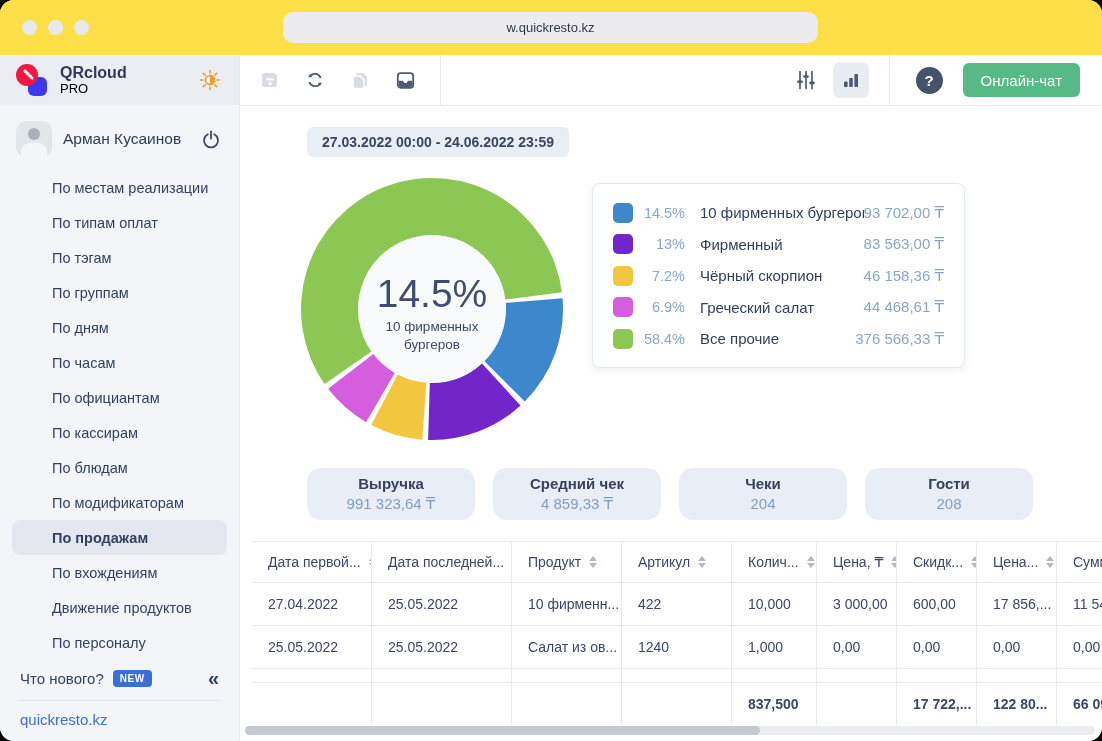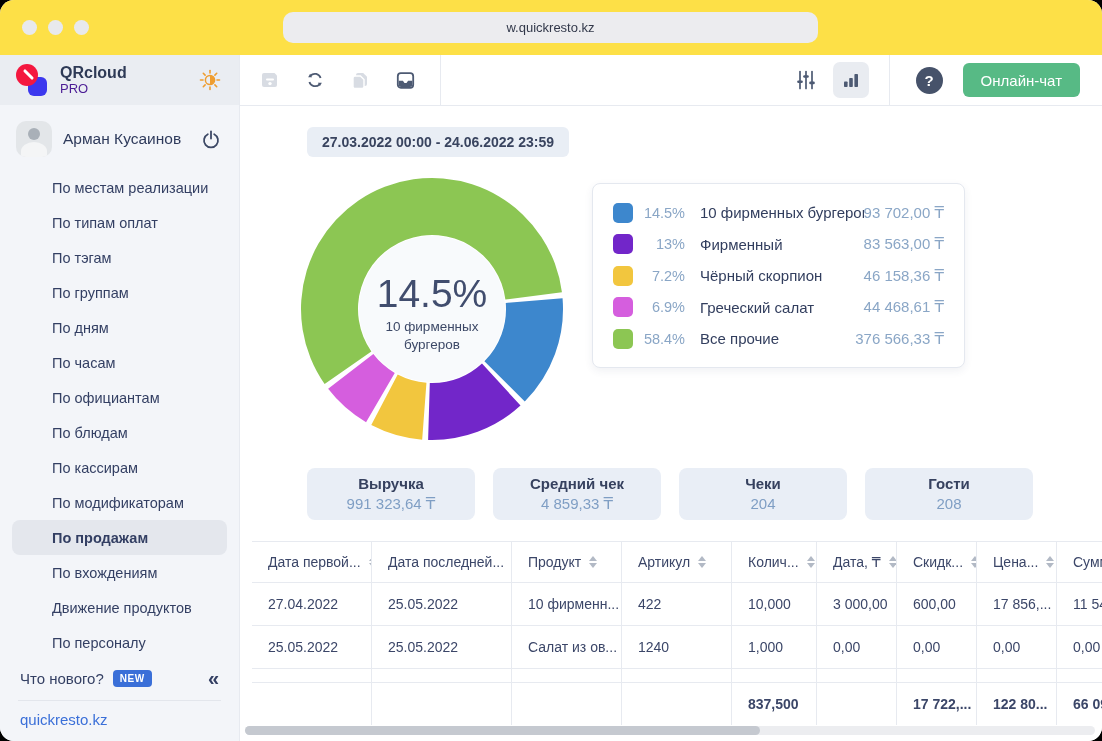--- a/index.html
+++ b/index.html
@@ -16,21 +16,21 @@
   
   .app{display:flex;height:686px;}
   .sidebar{width:240px;min-width:240px;background:#f3f5f9;border-right:1px solid #e7eaf0;display:flex;flex-direction:column;box-sizing:border-box;}
   .brand{height:50px;min-height:50px;background:#eaedf2;display:flex;align-items:center;padding:0 18px 0 16px;gap:13px;}
   .logo{width:31px;height:32px;position:relative;flex:none;}
   .logo .sq{position:absolute;right:0;bottom:0;width:19px;height:19px;background:#3c38ee;border-radius:6px;}
   .logo .ci{position:absolute;left:0;top:0;width:22px;height:22px;background:#f4173f;border-radius:50%;}
   .logo .pin{position:absolute;left:6px;top:9px;width:13px;height:3px;background:#fff;border-radius:2px;transform:rotate(45deg);}
   .brand-text{line-height:1.1;}
   .brand-name{font-weight:bold;font-size:16px;color:#2e3a56;}
-  .brand-tier{font-size:13px;color:#4c1d95;}
+  .brand-tier{font-size:13px;color:#000000;}
   .sun{margin-left:auto;}
 
   .user-row{display:flex;align-items:center;padding:12px 18px 0 16px;gap:11px;height:44px;}
   .avatar{width:36px;height:36px;border-radius:10px;background:#e3e6e9;position:relative;overflow:hidden;flex:none;}
   .avatar::before{content:"";position:absolute;left:12px;top:7px;width:12px;height:12px;border-radius:50%;background:#a9b0b8;}
   .avatar::after{content:"";position:absolute;left:5px;top:21px;width:26px;height:18px;border-radius:50% 50% 0 0;background:#f4f5f6;}
   .user-name{font-size:15.5px;color:#2f3b5c;}
   .power{margin-left:auto;display:flex;}
 
   .nav{flex:1;padding:9px 12px 0;overflow:hidden;}
@@ -69,21 +69,21 @@
   .legend{position:absolute;left:352px;top:77px;width:373px;height:185px;box-sizing:border-box;background:#fff;
     border:1px solid #e4e8ef;border-radius:8px;box-shadow:0 3px 8px rgba(40,60,100,.07);
     padding:17px 20px;display:flex;flex-direction:column;justify-content:space-between;}
   .legend-row{display:flex;align-items:center;height:23px;}
   .swatch{width:20px;height:20px;border-radius:5px;flex:none;}
   .pct{width:52px;text-align:right;font-size:14.5px;color:#8aa6c6;margin-right:15px;flex:none;}
   .lname{flex:1;font-size:15px;color:#323e5e;white-space:nowrap;overflow:hidden;}
   .amt{font-size:15px;color:#8aa6c6;white-space:nowrap;}
 
   .cards{position:absolute;left:67px;top:362px;display:flex;gap:18px;}
-  .card{width:168px;height:52px;box-sizing:border-box;background:#e9eef6;border-radius:8px;text-align:center;padding-top:7px;}
+  .card{width:168px;height:52px;box-sizing:border-box;background:#e9eef6;border-radius:14px;text-align:center;padding-top:7px;}
   .card-title{font-size:15px;font-weight:bold;color:#36415f;}
   .card-value{font-size:15px;color:#7f9ec4;margin-top:3px;}
 
   
   .table{position:absolute;left:12px;top:435px;width:862px;border-top:1px solid #e7eaf0;color:#3b4668;}
   .tr{display:flex;border-bottom:1px solid #e7eaf0;}
   .th,.td{box-sizing:border-box;padding:0 8px 0 16px;display:flex;align-items:center;border-right:1px solid #e7eaf0;
     white-space:nowrap;overflow:hidden;flex:none;}
   .th:last-child,.td:last-child{border-right:none;}
   .th{height:40px;font-size:14px;}
@@ -158,22 +158,22 @@
       </div>
 
       <div class="nav">
           <div class="nav-item">По местам реализации</div>
           <div class="nav-item">По типам оплат</div>
           <div class="nav-item">По тэгам</div>
           <div class="nav-item">По группам</div>
           <div class="nav-item">По дням</div>
           <div class="nav-item">По часам</div>
           <div class="nav-item">По официантам</div>
+          <div class="nav-item">По кассирам</div>
           <div class="nav-item">По блюдам</div>
-          <div class="nav-item">По кассирам</div>
           <div class="nav-item">По модификаторам</div>
           <div class="nav-item selected">По продажам</div>
           <div class="nav-item">По вхождениям</div>
           <div class="nav-item">Движение продуктов</div>
           <div class="nav-item">По персоналу</div>
           <div class="nav-item">По столам</div>
         </div>
 
       <div class="side-foot">
         <div class="whats-new">
@@ -349,21 +349,21 @@
                 </span>
               </div>
               <div class="th" style="width: 85px;">
                 <span>Колич...</span>
                 <span class="sort">
                   <i class="up"></i>
                   <i class="down"></i>
                 </span>
               </div>
               <div class="th" style="width: 80px;">
-                <span>Дата, ₸</span>
+                <span>Цена, ₸</span>
                 <span class="sort">
                   <i class="up"></i>
                   <i class="down"></i>
                 </span>
               </div>
               <div class="th" style="width: 80px;">
                 <span>Скидк...</span>
                 <span class="sort">
                   <i class="up"></i>
                   <i class="down"></i>

